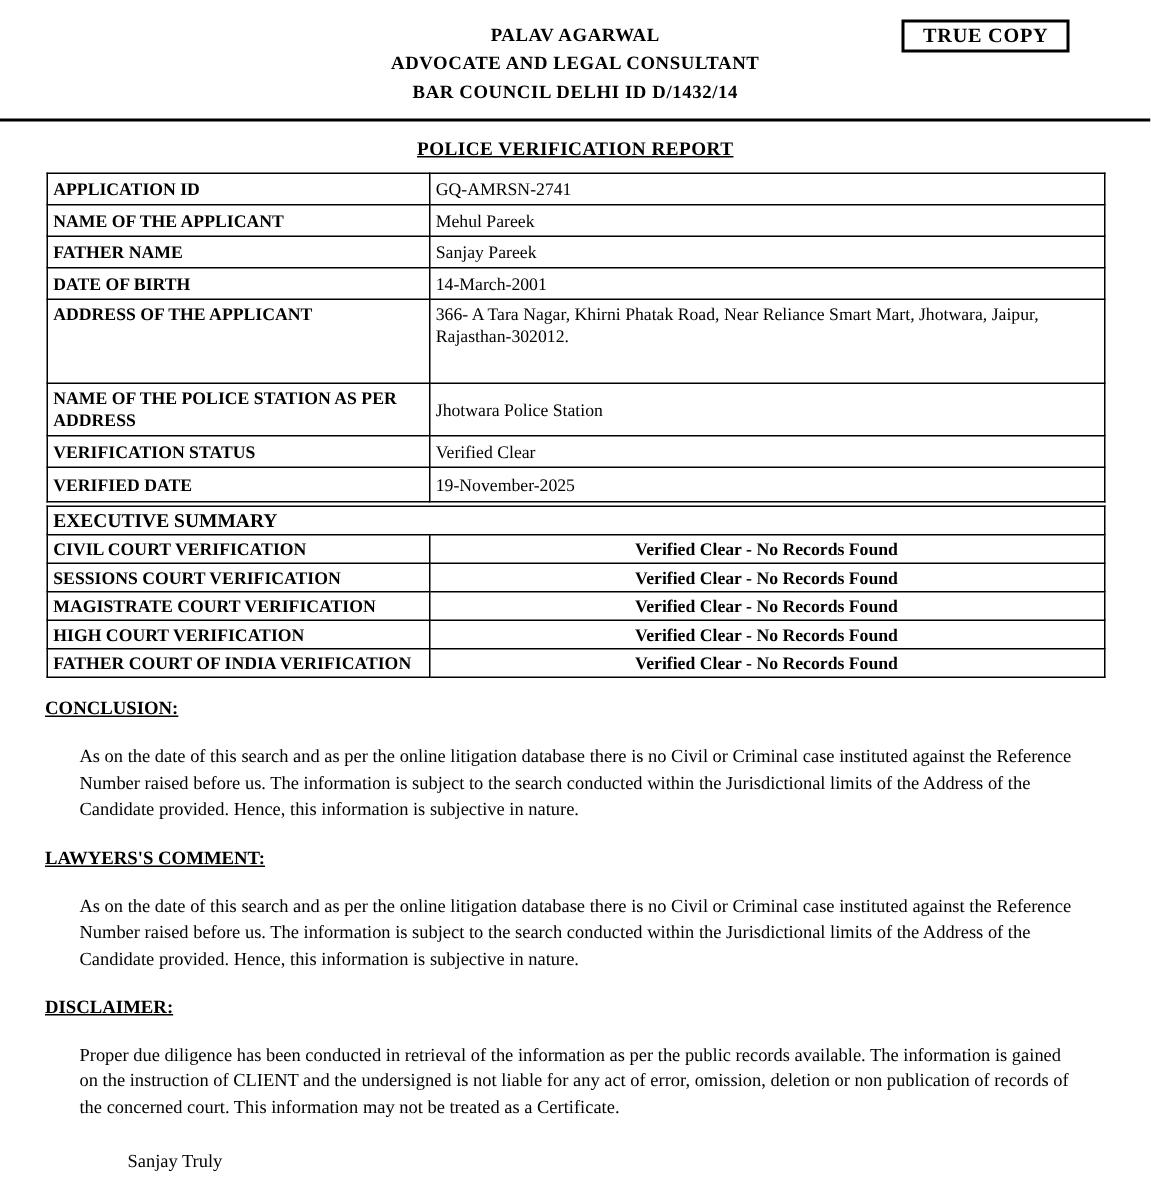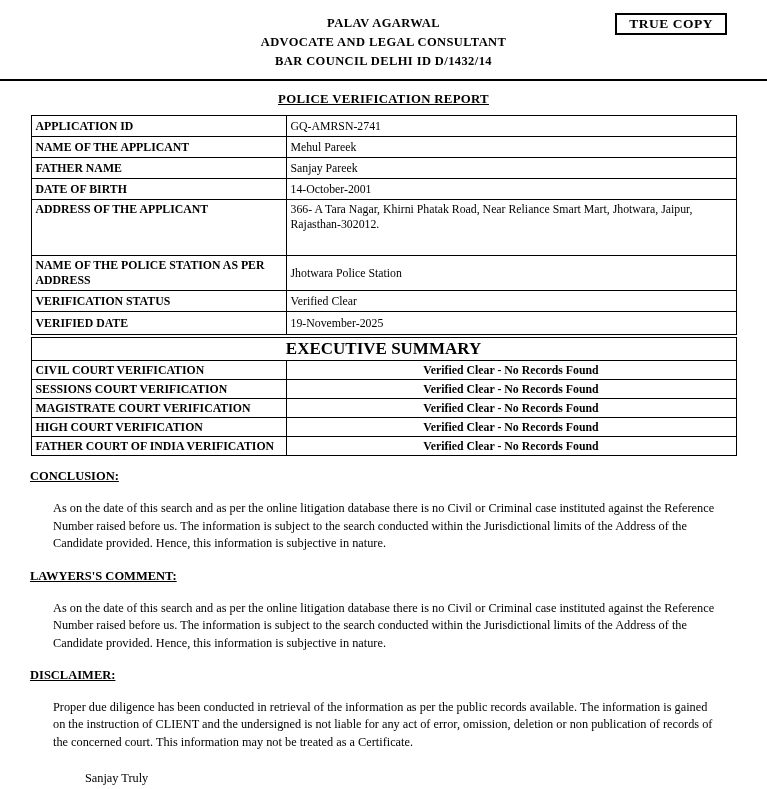--- a/index.html
+++ b/index.html
@@ -2,21 +2,21 @@
 <html><head>
 <meta charset="utf-8">
 <style>
   * { box-sizing: border-box; }
   html, body { margin: 0; padding: 0; background: #ffffff; }
   body { font-family: "Liberation Serif", "DejaVu Serif", serif; color: #000; }
 
   .page { position: relative; width: 767px; min-height: 789px; background: #fff; }
 
   .true-copy {
-    position: absolute; top: 13px; right: 40px;
+    position: absolute; top: 13px; right: 54px;
     border: 2px solid #000; padding: 1px 12px;
     font-weight: bold; font-size: 13.5px; letter-spacing: 0.5px;
   }
 
   .letterhead {
     padding-top: 14px; text-align: center; font-weight: bold;
     font-size: 12.5px; line-height: 1.5; letter-spacing: 0.4px;
   }
 
   .rule { border: none; border-top: 2px solid #000; margin: 9px 0 0 0; }
@@ -29,21 +29,21 @@
   table { width: 706px; margin: 0 auto; border-collapse: collapse; table-layout: fixed; font-size: 11.8px; }
   td, th { border: 1px solid #000; padding: 1px 4px; vertical-align: middle; }
   col.c1 { width: 255px; }
   .lbl { font-weight: bold; }
   tr.r-std td { height: 21px; }
   tr.r-address td { height: 56px; vertical-align: top; padding-top: 2px; }
   tr.r-station td { height: 35px; }
   tr.r-date td { height: 23px; }
 
   .summary { margin-top: 2px; }
-  .summary th { height: 17px; text-align: center; font-size: 17px; }
+  .summary th { height: 17px; text-align: left; font-size: 13px; }
   .summary td { height: 19px; }
   .summary .val { text-align: center; font-weight: bold; }
 
   .body-copy { margin: 0 30px; }
   .sec-heading { margin: 13px 0 3px; font-size: 12.5px; font-weight: bold; text-decoration: underline; }
   .sec-text { margin: 16px; padding-left: 7px; padding-right: 2px; font-size: 12.3px; line-height: 1.42; }
 
   .closing { margin: 20px 0 0 55px; font-size: 12.3px; }
   .signature { display: block; margin: 4px 0 0 8px; }
 </style>
@@ -79,21 +79,21 @@
       <tr class="r-std">
         <td class="lbl">NAME OF THE APPLICANT</td>
         <td class="val">Mehul Pareek</td>
       </tr>
       <tr class="r-std">
         <td class="lbl">FATHER NAME</td>
         <td class="val">Sanjay Pareek</td>
       </tr>
       <tr class="r-std">
         <td class="lbl">DATE OF BIRTH</td>
-        <td class="val">14-October-2001</td>
+        <td class="val">14-March-2001</td>
       </tr>
       <tr class="r-address">
         <td class="lbl">ADDRESS OF THE APPLICANT</td>
         <td class="val">366- A  Tara Nagar, Khirni Phatak Road, Near Reliance Smart Mart, Jhotwara, Jaipur, Rajasthan-302012.</td>
       </tr>
       <tr class="r-station">
         <td class="lbl">NAME OF THE POLICE STATION AS PER ADDRESS</td>
         <td class="val">Jhotwara Police Station</td>
       </tr>
       <tr class="r-std">

